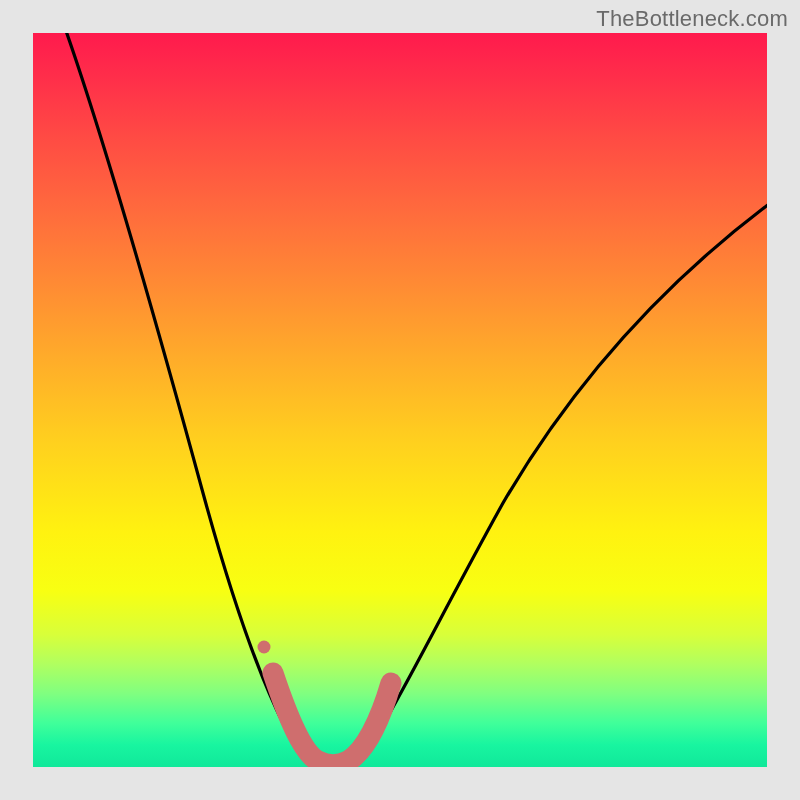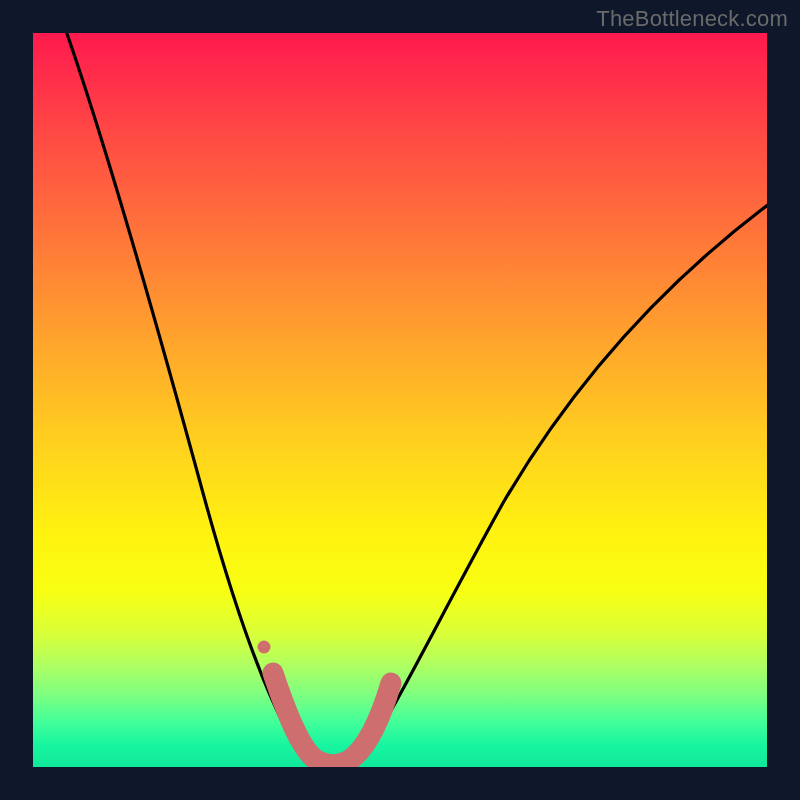--- a/index.html
+++ b/index.html
@@ -10,21 +10,21 @@
     overflow: hidden;
     background: #000;
     font-family: Arial, Helvetica, sans-serif;
   }
   .frame {
     position: absolute;
     top: 0;
     left: 0;
     width: 800px;
     height: 800px;
-    background: #0f172a;
+    background: #e5e5e5;
   }
   .plot-area {
     position: absolute;
     top: 33px;
     left: 33px;
     width: 734px;
     height: 734px;
     overflow: hidden;
   }
   .gradient {

